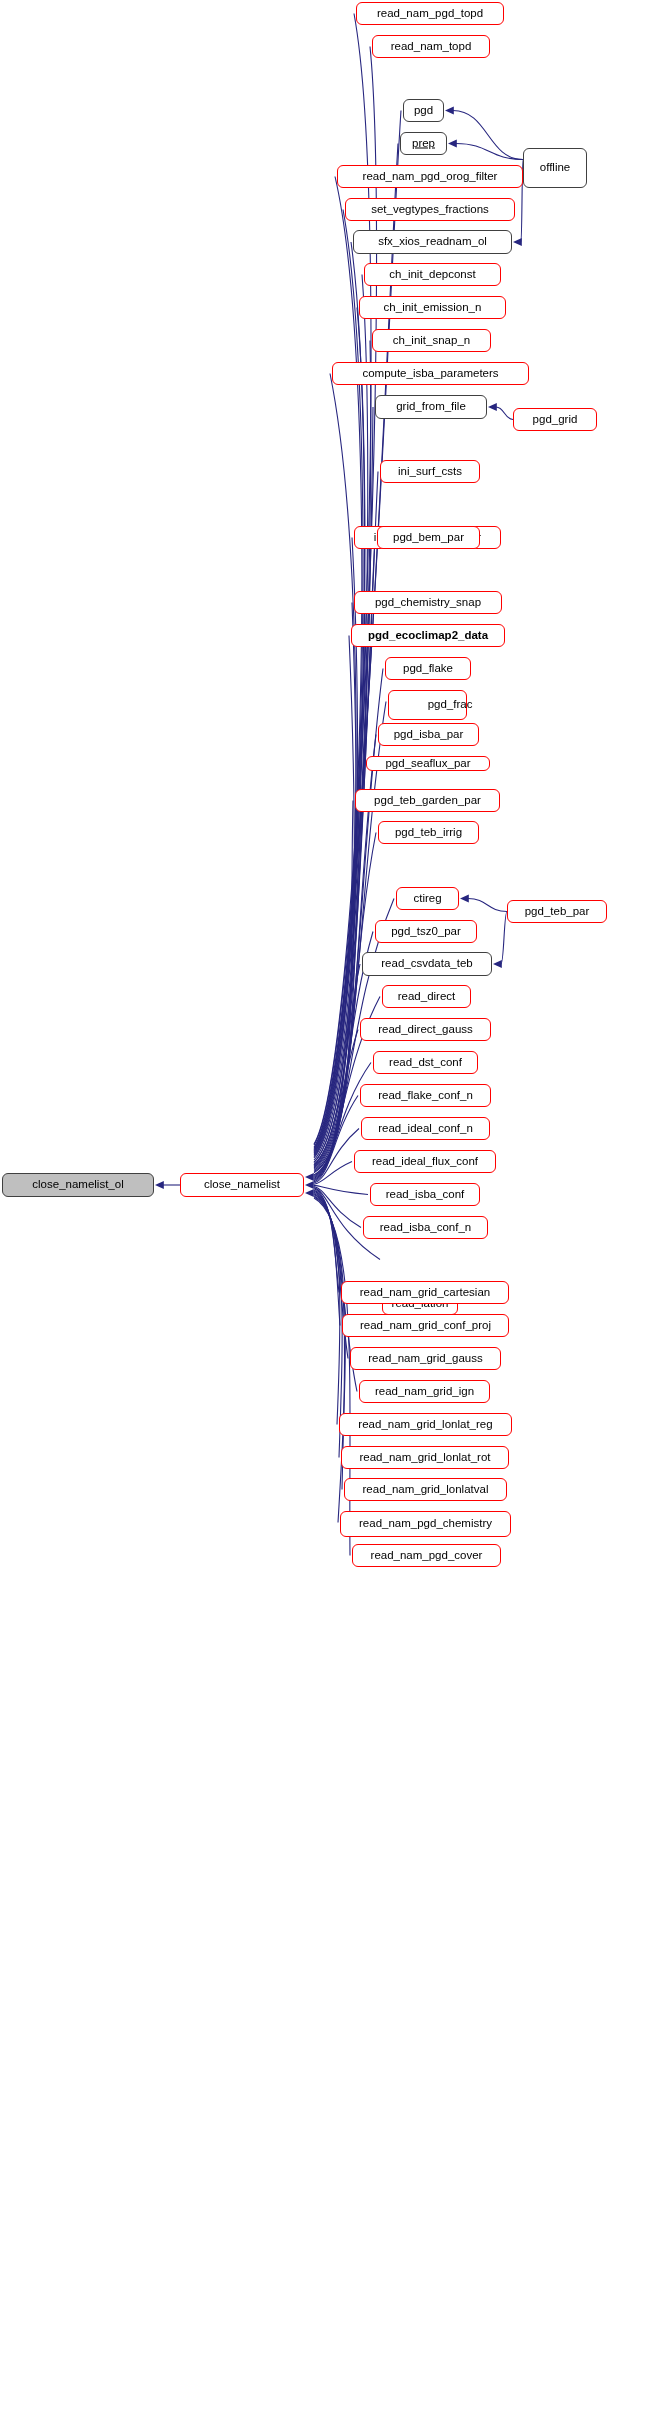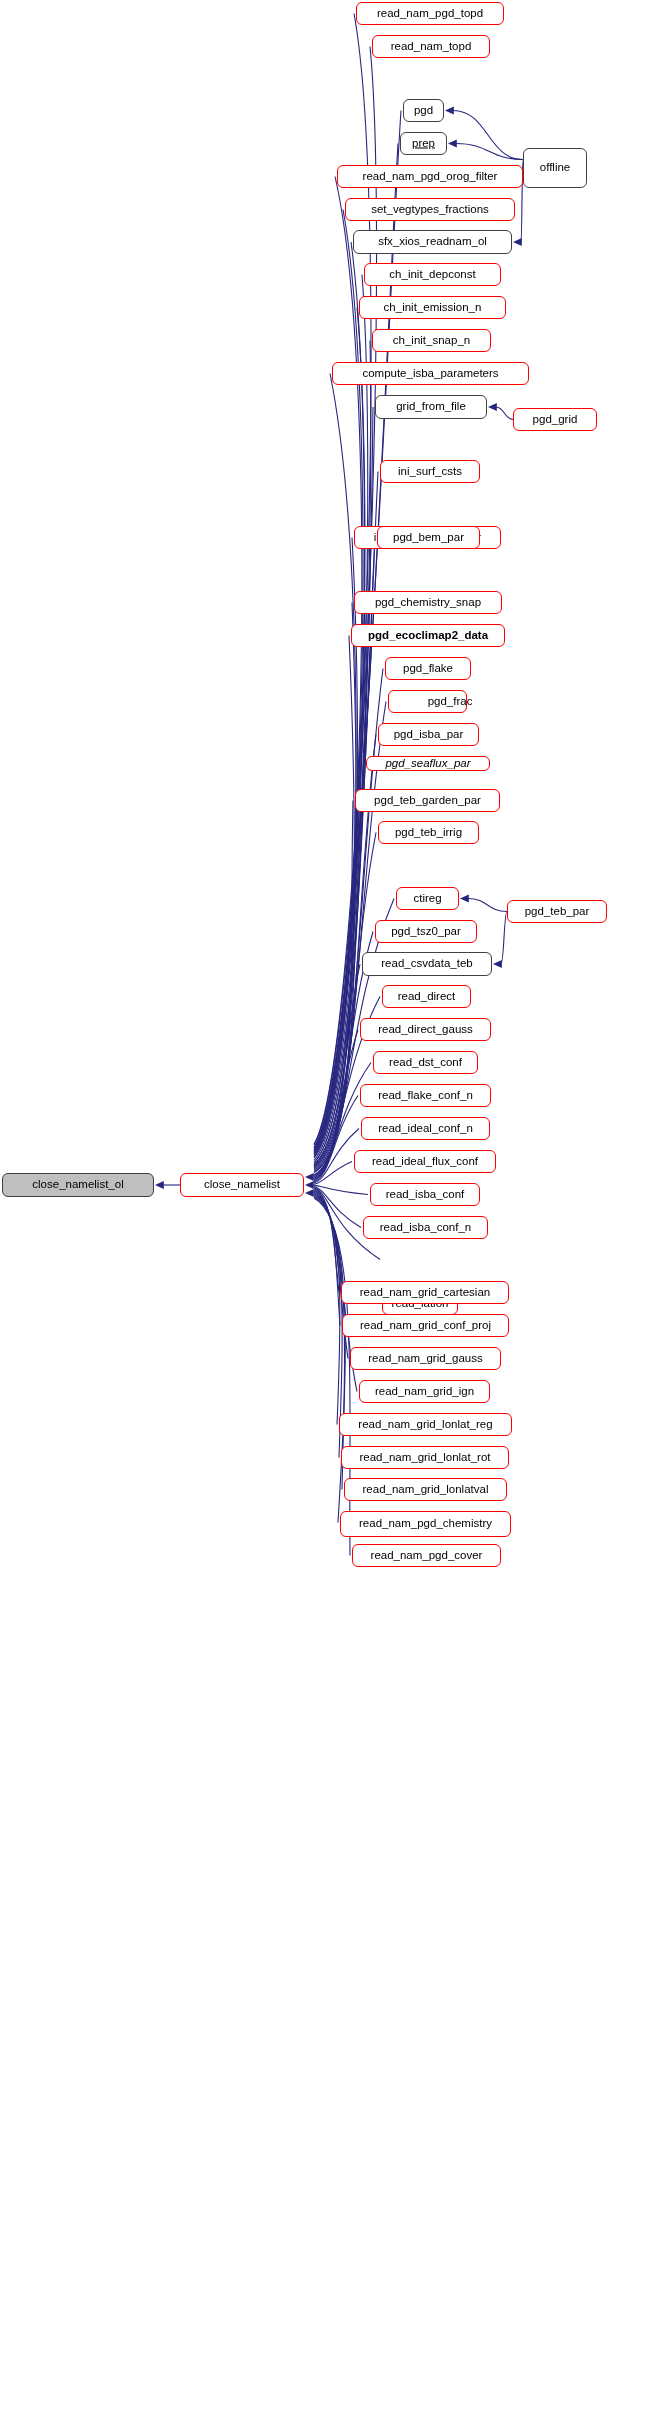--- a/index.html
+++ b/index.html
@@ -157,27 +157,27 @@
     </div>
     <div class="node red" style="left: 354px; top: 591px; width: 148px; height: 23px;">
       <span>pgd_chemistry_snap</span>
     </div>
     <div class="node red" style="left: 351px; top: 624px; width: 154px; height: 23px; font-weight: bold;">
       <span>pgd_ecoclimap2_data</span>
     </div>
     <div class="node red" style="left: 385px; top: 657px; width: 86px; height: 23px;">
       <span>pgd_flake</span>
     </div>
-    <div class="node red" style="left: 388px; top: 690px; width: 79px; height: 23px; padding-left: 45px;">
+    <div class="node red" style="left: 388px; top: 690px; width: 79px; height: 30px; padding-left: 45px;">
       <span>pgd_frac</span>
     </div>
     <div class="node red" style="left: 378px; top: 723px; width: 101px; height: 23px;">
       <span>pgd_isba_par</span>
     </div>
-    <div class="node red" style="left: 366px; top: 756px; width: 124px; height: 15px; font-style: italic;">
+    <div class="node red" style="left: 366px; top: 756px; width: 124px; height: 15px;">
       <span>pgd_seaflux_par</span>
     </div>
     <div class="node red" style="left: 355px; top: 789px; width: 145px; height: 23px;">
       <span>pgd_teb_garden_par</span>
     </div>
     <div class="node red" style="left: 378px; top: 821px; width: 101px; height: 23px;">
       <span>pgd_teb_irrig</span>
     </div>
     <div class="node red" style="left: 396px; top: 887px; width: 63px; height: 23px;">
       <span>ctireg</span>

